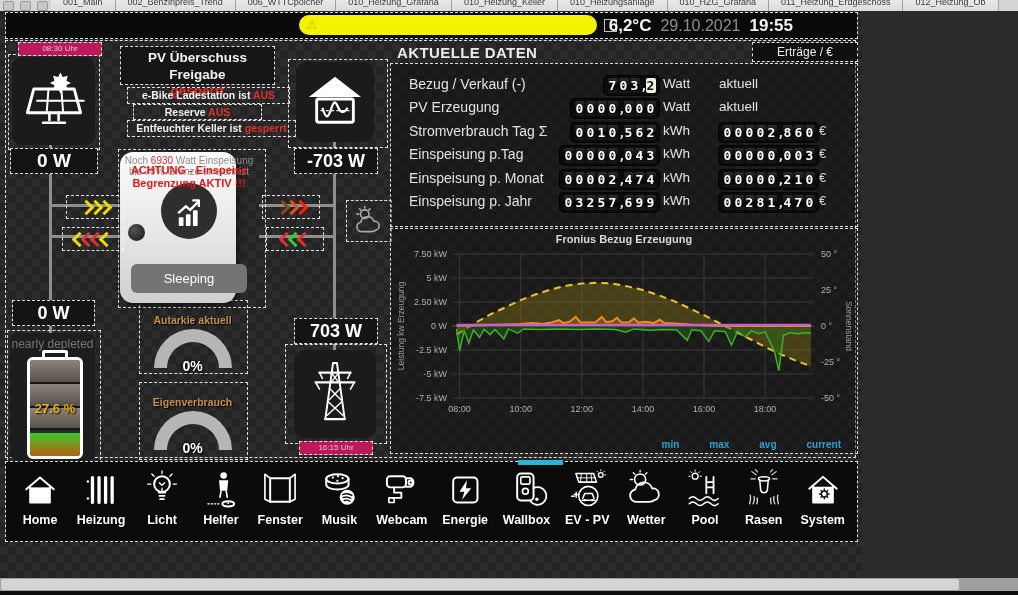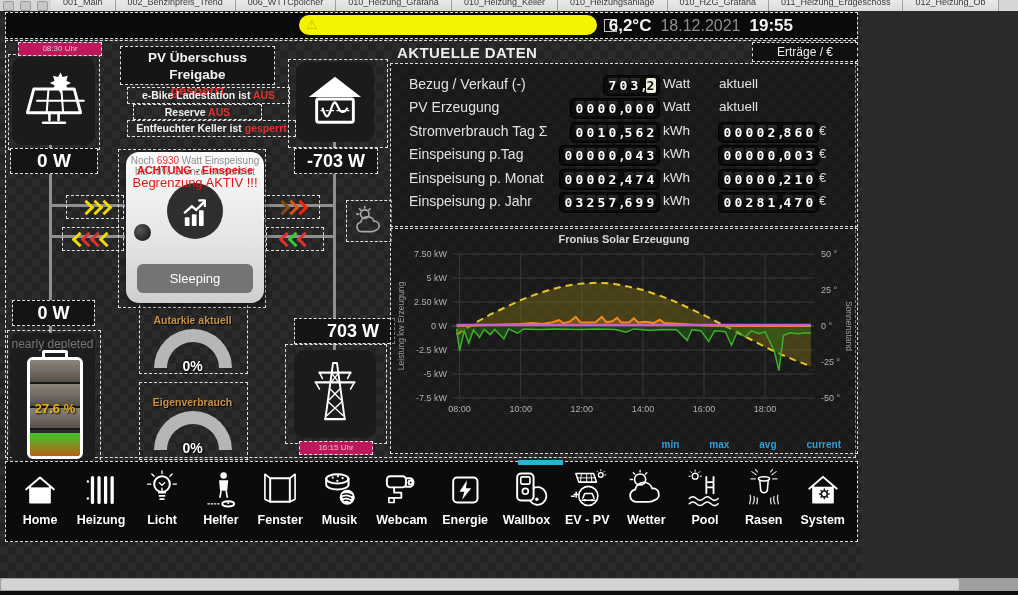--- a/index.html
+++ b/index.html
@@ -29,26 +29,26 @@
   .powerbox{position:absolute;background:#141414;z-index:3;text-align:center;font-weight:bold;color:#fff;font-size:19px;line-height:24px;}
   .schedbox{position:absolute;background:#be185d;z-index:3;text-align:center;font-size:8px;line-height:12px;color:#cfcfcf;}
   .line{position:absolute;background:#8f8f8f;z-index:1;}
   .selbox{position:absolute;z-index:2;pointer-events:none;}
   
   .statusbox{position:absolute;z-index:3;text-align:center;font-weight:bold;color:#f2f2f2;}
   .red{color:#e03030;}
   #pv-status-title{font-size:13.5px;line-height:17px;padding-top:2px;}
   .status-line{font-size:10.5px;line-height:15px;}
   
-  #inverter-card{position:absolute;left:126px;top:152px;width:138px;height:151px;z-index:4;
+  #inverter-card{position:absolute;left:120px;top:152px;width:116px;height:151px;z-index:4;
      background:linear-gradient(180deg,#fbfbfb,#e6e6e6 55%,#cfcfcf);border-radius:13px;box-shadow:2px 3px 9px rgba(0,0,0,.55);}
   #inverter-note{position:absolute;left:-2px;top:3px;width:142px;text-align:center;font-size:10px;line-height:11px;color:#8e8e8e;z-index:5;}
   #inverter-note .n2{position:relative;}
   #inverter-note .warn1{position:absolute;left:0;right:0;top:-1px;color:#e01818;font-weight:bold;font-size:11px;}
-  #inverter-note .warn2{color:#e01818;font-weight:normal;font-size:13px;line-height:12px;}
+  #inverter-note .warn2{color:#e01818;font-weight:bold;font-size:11px;line-height:12px;}
   #inverter-circle{position:absolute;left:41px;top:31px;width:56px;height:56px;border-radius:50%;background:#2e2e2e;display:flex;align-items:center;justify-content:center;}
   #inverter-knob{position:absolute;left:8px;top:72px;width:17px;height:17px;border-radius:50%;background:radial-gradient(circle at 35% 35%,#555,#111);}
   #inverter-state{position:absolute;left:11px;top:112px;width:116px;height:29px;background:#747474;border-radius:6px;color:#fff;font-size:13px;display:flex;align-items:center;justify-content:center;}
   
   .arrows{position:absolute;z-index:5;display:flex;align-items:center;justify-content:center;height:22px;}
   .chev{display:inline-block;width:8px;height:8px;border-style:solid;border-width:3px 3px 0 0;margin:0 -1px;}
   .chev.right{transform:rotate(45deg);}
   .chev.left{transform:rotate(-135deg);}
   
   #battery-card{position:absolute;left:10px;top:333px;width:85px;height:128px;background:#1d1d1d;border-radius:8px;z-index:3;}
@@ -122,21 +122,21 @@
       </div>
   </div>
 
   <div id="header-box" class="dashed">
     <div id="alert-pill" style="background: rgb(244, 244, 0);">
       <span class="warn-glyph">⚠</span>
     </div>
     <div id="header-square"></div>
     <div id="header-right">
       <span id="header-temp">6,2°C</span>
-      <span id="header-date">18.12.2021</span>
+      <span id="header-date">29.10.2021</span>
       <span id="header-time">19:55</span>
     </div>
   </div>
 
   <div class="selbox dashed" style="left:5px;top:40px;width:849px;height:416px;"></div>
 
   <div class="line" style="left:49px;top:144px;width:3px;height:198px;"></div>
   <div class="line" style="left:49px;top:204px;width:76px;height:3px;"></div>
   <div class="line" style="left:49px;top:235px;width:76px;height:3px;"></div>
   <div class="line" style="left:259px;top:204px;width:76px;height:3px;"></div>
@@ -271,21 +271,21 @@
     </div>
   </div>
   <div class="selbox dashed" style="left:139px;top:382px;width:107px;height:76px;"></div>
   <div class="gauge-wrap" style="left:145px;top:388px;width:95px;">
     <div class="gauge-label">Eigenverbrauch</div>
     <div class="gauge">
       <div class="gauge-value">0%</div>
     </div>
   </div>
 
-  <div class="powerbox dashed" style="left:294px;top:318px;width:82px;height:24px;font-size:18px;padding-left:17px;">
+  <div class="powerbox dashed" style="left:294px;top:318px;width:82px;height:24px;font-size:18px;">
     <span>703 W</span>
   </div>
   <div class="selbox dashed" style="left:285px;top:344px;width:100px;height:98px;"></div>
   <div class="card" style="left:294px;top:350px;width:82px;height:88px;">
     <span>
       <svg viewBox="0 0 64 72" width="62" height="80">
           <g fill="none" stroke="#fff" stroke-width="2" stroke-linecap="round" stroke-linejoin="round">
         <path d="M30 6 h4 M30 6 L22 64 M34 6 L42 64"></path>
         <path d="M16 16 h32 M12 26 h40" stroke-width="2.4"></path>
         <path d="M16 16 l3 6 M48 16 l-3 6 M12 26 l4 7 M52 26 l-4 7" stroke-width="1.6"></path>
@@ -434,21 +434,21 @@
               <span class="dd">4</span>
               <span class="dd">7</span>
               <span class="dd">0</span>
             </span></span>
           <span class="ad-euro">€</span>
         </div>
       </div>
   </div>
 
   <div id="chart-panel" class="dashed">
-    <div id="chart-title">Fronius Solar Erzeugung</div>
+    <div id="chart-title">Fronius Bezug Erzeugung</div>
     <div id="chart-plot"><svg width="458" height="186" viewBox="0 0 458 186">
           <line x1="58" y1="8.0" x2="420" y2="8.0" stroke="#383838" stroke-width="1"></line>
           <text x="53" y="11" fill="#b0b0b0" font-size="9" text-anchor="end">7.50 kW</text>
           <line x1="58" y1="32.0" x2="420" y2="32.0" stroke="#383838" stroke-width="1"></line>
           <text x="53" y="35" fill="#b0b0b0" font-size="9" text-anchor="end">5 kW</text>
           <line x1="58" y1="56.0" x2="420" y2="56.0" stroke="#383838" stroke-width="1"></line>
           <text x="53" y="59" fill="#b0b0b0" font-size="9" text-anchor="end">2.50 kW</text>
           <line x1="58" y1="80.0" x2="420" y2="80.0" stroke="#565656" stroke-width="1"></line>
           <text x="53" y="83" fill="#b0b0b0" font-size="9" text-anchor="end">0 W</text>
           <line x1="58" y1="104.0" x2="420" y2="104.0" stroke="#383838" stroke-width="1"></line>

